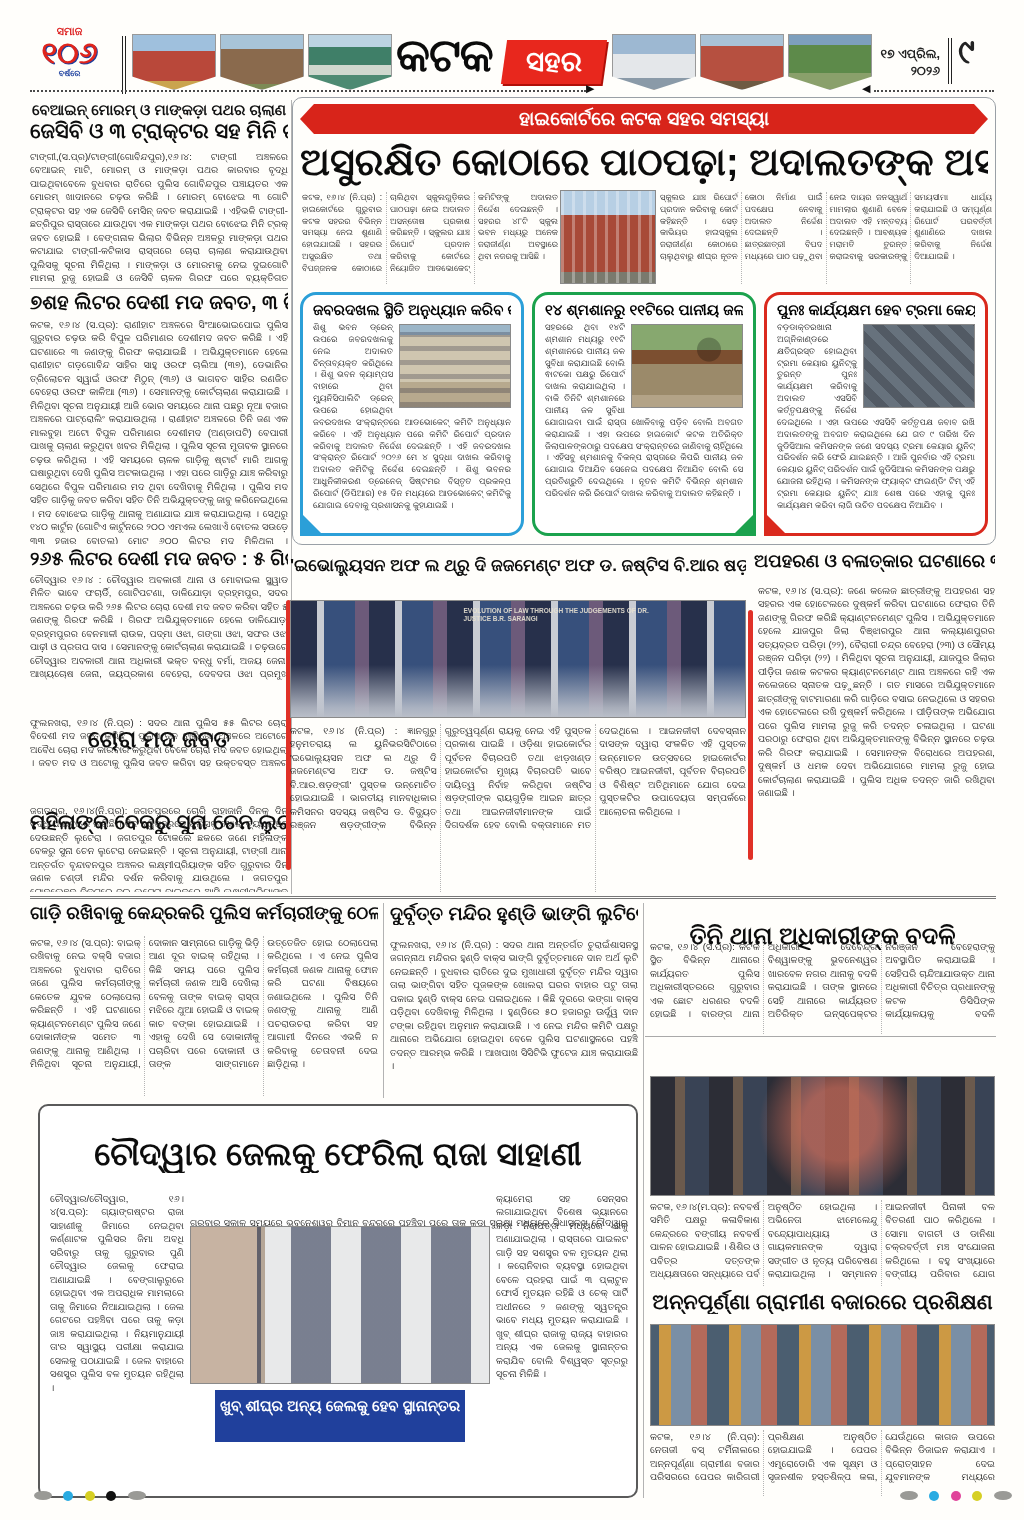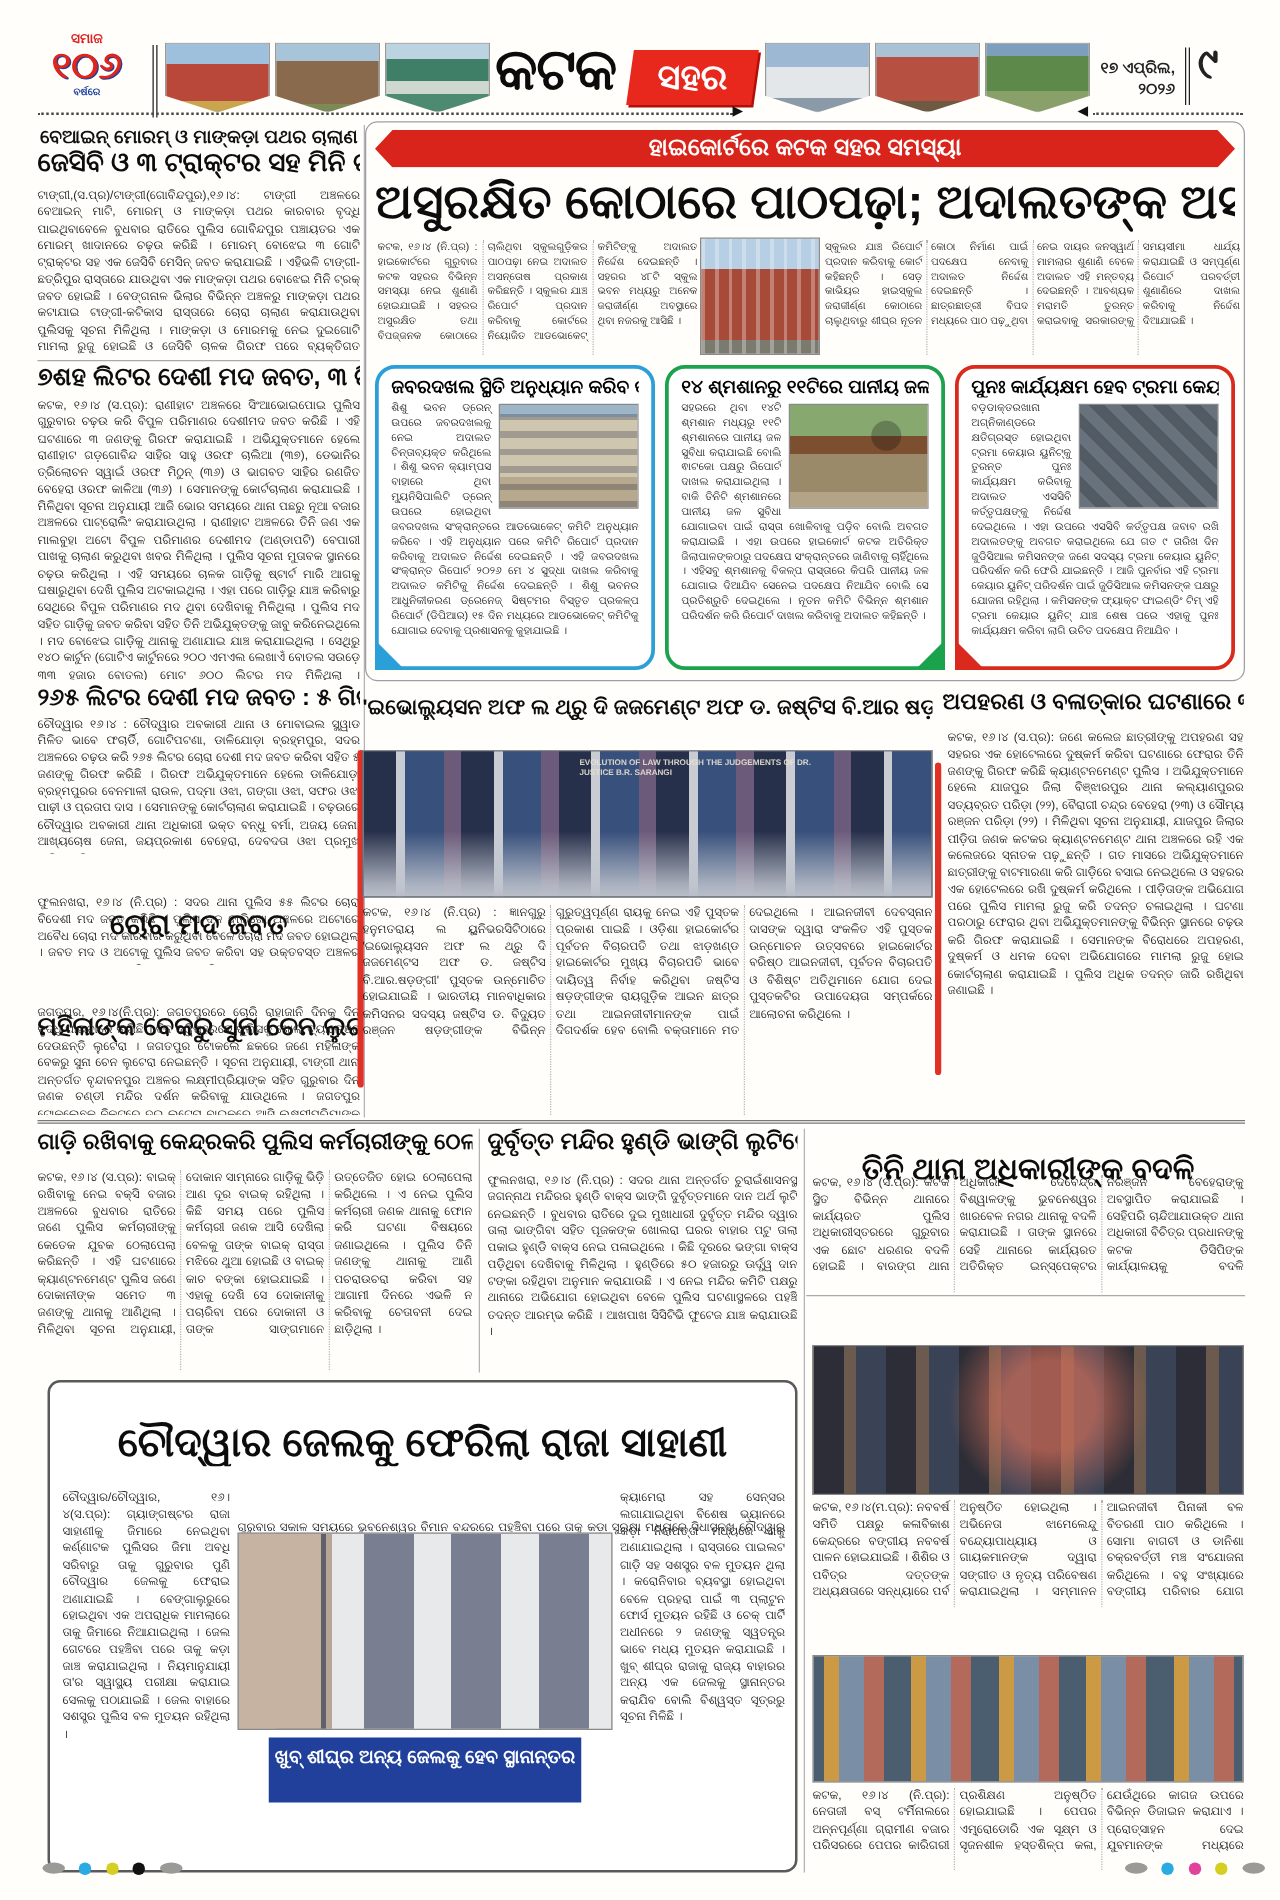--- a/index.html
+++ b/index.html
@@ -147,20 +147,21 @@
   <div class="abs bt" style="left:390px;top:938px;width:248px;height:158px;">ଫୁଲନଖରା, ୧୬।୪ (ନି.ପ୍ର) : ସଦର ଥାନା ଅନ୍ତର୍ଗତ ଚୁରାଇଁଶାସନସ୍ଥ ଜଗନ୍ନାଥ ମନ୍ଦିରର ହୁଣ୍ଡି ବାକ୍ସ ଭାଙ୍ଗି ଦୁର୍ବୃତ୍ତମାନେ ଦାନ ଅର୍ଥ ଲୁଟି ନେଇଛନ୍ତି । ବୁଧବାର ରାତିରେ ଦୁଇ ମୁଖାଧାରୀ ଦୁର୍ବୃତ୍ତ ମନ୍ଦିର ଦ୍ୱାର ତାଲା ଭାଙ୍ଗିବା ସହିତ ପୂଜକଙ୍କ ଖୋଲରା ଘରର ବାହାର ପଟୁ ତାଲା ପକାଇ ହୁଣ୍ଡି ବାକ୍ସ ନେଇ ପଳାଇଥିଲେ । କିଛି ଦୂରରେ ଭଙ୍ଗା ବାକ୍ସ ପଡ଼ିଥିବା ଦେଖିବାକୁ ମିଳିଥିଲା । ହୁଣ୍ଡିରେ ୫୦ ହଜାରରୁ ଊର୍ଦ୍ଧ୍ୱ ଦାନ ଟଙ୍କା ରହିଥିବା ଅନୁମାନ କରାଯାଉଛି । ଏ ନେଇ ମନ୍ଦିର କମିଟି ପକ୍ଷରୁ ଥାନାରେ ଅଭିଯୋଗ ହୋଇଥିବା ବେଳେ ପୁଲିସ ଘଟଣାସ୍ଥଳରେ ପହଞ୍ଚି ତଦନ୍ତ ଆରମ୍ଭ କରିଛି । ଆଖପାଖ ସିସିଟିଭି ଫୁଟେଜ ଯାଞ୍ଚ କରାଯାଉଛି ।</div>
   <div class="abs vline" style="left:643px;top:903px;height:595px;"></div>
 
   <div class="abs hd one" style="left:650px;top:901px;width:345px;font-size:24px;margin-top:21px;">ତିନି ଥାନା ଅଧିକାରୀଙ୍କ ବଦଳି</div>
   <div class="abs bt c3" style="left:650px;top:940px;width:345px;height:94px;">କଟକ, ୧୬।୪ (ସ.ପ୍ର): କଟକ ସ୍ଥିତ ବିଭିନ୍ନ ଥାନାରେ କାର୍ଯ୍ୟରତ ପୁଲିସ ଅଧିକାରୀସ୍ତରରେ ଗୁରୁବାର ଏକ ଛୋଟ ଧରଣର ବଦଳି ହୋଇଛି । ବାରଙ୍ଗ ଥାନା ଅଧିକାରୀ ଦେବେନ୍ଦ୍ର ବିଶ୍ୱାଳଙ୍କୁ ଭୁବନେଶ୍ୱର ଖାରବେଳ ନଗର ଥାନାକୁ ବଦଳି କରାଯାଇଛି । ତାଙ୍କ ସ୍ଥାନରେ ସେହି ଥାନାରେ କାର୍ଯ୍ୟରତ ଅତିରିକ୍ତ ଇନ୍‌ସ୍ପେକ୍ଟର ନିରଞ୍ଜନ ବେହେରାଙ୍କୁ ଅବସ୍ଥାପିତ କରାଯାଇଛି । ସେହିପରି ଚାନ୍ଦିଆଯାଉକ୍ତ ଥାନା ଅଧିକାରୀ ବିଚିତ୍ର ପ୍ରଧାନଙ୍କୁ କଟକ ଡିସିପିଙ୍କ କାର୍ଯ୍ୟାଳୟକୁ ବଦଳି କରାଯାଇଥିବାବେଳେ ତାଙ୍କ ସ୍ଥାନରେ ମହିଳା ଥାନା ଅଧିକାରୀ ବିଭୂତି ମହାନ୍ତିଙ୍କୁ ଅବସ୍ଥାପିତ କରାଯାଇଛି । ଅନ୍ୟପକ୍ଷରେ ବାରଙ୍ଗ ଥାନାରେ କାର୍ଯ୍ୟରତ ଅତିରିକ୍ତ ଇନ୍‌ସ୍ପେକ୍ଟର ମୌସୁମୀ ମଙ୍ଗରାଜଙ୍କୁ ମହିଳା ଥାନାର ନୂଆ ଅଧିକାରୀ ଭାବେ ନିଯୁକ୍ତି ଦିଆଯାଇଛି । ଏପଟେ ତିନୋଟି ଥାନା ଅଧିକାରୀଙ୍କ ଅଦଳବଦଳକୁ ନେଇ କର୍ମଚାରୀ ମହଲରେ ଚର୍ଚ୍ଚା ଜୋର ଧରିଛି ।</div>
 
   <div class="abs hline" style="left:645px;top:1036px;width:351px;"></div>
   <div class="abs ph ph-stage" style="left:650px;top:1076px;width:345px;height:120px;"></div>
   <div class="abs bt c3" style="left:650px;top:1200px;width:345px;height:86px;">କଟକ, ୧୬।୪(ମ.ପ୍ର): ନବବର୍ଷ ସମିତି ପକ୍ଷରୁ କଳାବିକାଶ କେନ୍ଦ୍ରରେ ବଙ୍ଗୀୟ ନବବର୍ଷ ପାଳନ ହୋଇଯାଇଛି । ଶିଶିର ଓ ପବିତ୍ର ଦତ୍ତଙ୍କ ଅଧ୍ୟକ୍ଷତାରେ ସନ୍ଧ୍ୟାରେ ପର୍ବ ଅନୁଷ୍ଠିତ ହୋଇଥିଲା । ଅଭିନେତା ଝାମେଲେନ୍ଦୁ ବନ୍ଦ୍ୟୋପାଧ୍ୟାୟ ଓ ଗାୟକମାନଙ୍କ ଦ୍ୱାରା ସଙ୍ଗୀତ ଓ ନୃତ୍ୟ ପରିବେଷଣ କରାଯାଇଥିଲା । ସମ୍ମାନନ ଆଇନଜୀବୀ ପିନାକୀ ବଳ ବିତରଣୀ ପାଠ କରିଥିଲେ । ସୋମା ବାଗଚୀ ଓ ଡାନିଶା ଚକ୍ରବର୍ତ୍ତୀ ମଞ୍ଚ ସଂଯୋଜନା କରିଥିଲେ । ବହୁ ସଂଖ୍ୟାରେ ବଙ୍ଗୀୟ ପରିବାର ଯୋଗ ଦେଇ ନୂଆବର୍ଷର ଶୁଭେଚ୍ଛା ବିନିମୟ କରିଥିଲେ ।</div>
 
+  <div class="abs hd one" style="left:650px;top:1290px;width:345px;font-size:21px;">ଅନ୍ନପୂର୍ଣ୍ଣା ଗ୍ରାମୀଣ ବଜାରରେ ପ୍ରଶିକ୍ଷଣ</div>
   <div class="abs ph ph-train" style="left:650px;top:1324px;width:345px;height:102px;"></div>
   <div class="abs bt c3" style="left:650px;top:1430px;width:345px;height:66px;">କଟକ, ୧୬।୪ (ନି.ପ୍ର): ନେତାଜୀ ବସ୍ ଟର୍ମିନାଲରେ ଅନ୍ନପୂର୍ଣ୍ଣା ଗ୍ରାମୀଣ ବଜାର ପରିସରରେ ପେପର କାରିଗରୀ ପ୍ରଶିକ୍ଷଣ ଅନୁଷ୍ଠିତ ହୋଇଯାଇଛି । ପେପର ଏମ୍ବ୍ରୋଡୋରି ଏକ ସୂକ୍ଷ୍ମ ଓ ସୃଜନଶୀଳ ହସ୍ତଶିଳ୍ପ କଳା, ଯେଉଁଥିରେ କାଗଜ ଉପରେ ବିଭିନ୍ନ ଡିଜାଇନ କରାଯାଏ । ପ୍ରୋତ୍ସାହନ ଦେଇ ଯୁବମାନଙ୍କ ମଧ୍ୟରେ ସ୍ୱାବଲମ୍ବନ ମନୋଭାବ ଜାଗ୍ରତ କରିବା ଏବଂ ସ୍ୱାସ୍ଥ୍ୟ ସଚେତନତା ସୃଷ୍ଟି ଲକ୍ଷ୍ୟରେ ଏହି କାର୍ଯ୍ୟକ୍ରମ ଆୟୋଜିତ ହୋଇଥିଲା । ପ୍ରଶିକ୍ଷଣରେ ୫୦ରୁ ଊର୍ଦ୍ଧ୍ୱ ଯୁବକ ଯୁବତୀ ଭାଗ ନେଇଥିଲେ ।</div>
 
   <div class="abs" style="left:38px;top:1104px;width:600px;height:394px;border:2px solid #5a5a5a;border-radius:10px;background:#fff;">
     <div class="abs hd one" style="left:0;top:30px;width:100%;font-size:32px;">ଚୌଦ୍ୱାର ଜେଲକୁ ଫେରିଲା ରାଜା ସାହାଣୀ</div>
     <div class="abs bt" style="left:10px;top:86px;width:134px;height:296px;">ଚୌଦ୍ୱାର/ଚୌଦ୍ୱାର, ୧୬।୪(ସ.ପ୍ର): ଗ୍ୟାଙ୍ଗଷ୍ଟର ରାଜା ସାହାଣୀକୁ ଜିମାରେ ନେଇଥିବା କର୍ଣ୍ଣାଟକ ପୁଲିସର ଜିମା ଅବଧି ସରିବାରୁ ତାକୁ ଗୁରୁବାର ପୁଣି ଚୌଦ୍ୱାର ଜେଲକୁ ଫେରାଇ ଅଣାଯାଇଛି । ବେଙ୍ଗାଲୁରୁରେ ହୋଇଥିବା ଏକ ଅପରାଧିକ ମାମଲାରେ ତାକୁ ଜିମାରେ ନିଆଯାଇଥିଲା । ଜେଲ ଗେଟରେ ପହଞ୍ଚିବା ପରେ ତାକୁ କଡ଼ା ଜାଞ୍ଚ କରାଯାଇଥିଲା । ନିୟମାନୁଯାୟୀ ତା'ର ସ୍ୱାସ୍ଥ୍ୟ ପରୀକ୍ଷା କରାଯାଇ ସେଲକୁ ପଠାଯାଇଛି । ଜେଲ ବାହାରେ ସଶସ୍ତ୍ର ପୁଲିସ ବଳ ମୁତୟନ ରହିଥିଲା ।</div>
     <div class="abs bt" style="left:150px;top:86px;width:438px;height:30px;margin-top:24px;">ଗୁରୁବାର ସକାଳ ସମୟରେ ଭୁବନେଶ୍ୱର ବିମାନ ବନ୍ଦରରେ ପହଞ୍ଚିବା ପରେ ତାକୁ କଡ଼ା ସୁରକ୍ଷା ମଧ୍ୟରେ ସିଧାସଳଖ ଚୌଦ୍ୱାର ଜେଲକୁ ଅଣାଯାଇଥିଲା ।</div>
     <div class="abs ph ph-jail" style="left:150px;top:120px;width:300px;height:158px;"></div>
     <div class="abs note" style="left:175px;top:284px;width:250px;height:52px;">ଖୁବ୍ ଶୀଘ୍ର ଅନ୍ୟ ଜେଲକୁ ହେବ ସ୍ଥାନାନ୍ତର</div>
     <div class="abs bt" style="left:456px;top:86px;width:132px;height:296px;">କ୍ୟାମେରା ସହ ସେନ୍ସର ଲଗାଯାଇଥିବା ବିଶେଷ ଭ୍ୟାନରେ କଡ଼ା ନିରାପତ୍ତା ମଧ୍ୟରେ ତାକୁ ଅଣାଯାଇଥିଲା । ରାସ୍ତାରେ ପାଇଲଟ ଗାଡ଼ି ସହ ସଶସ୍ତ୍ର ବଳ ମୁତୟନ ଥିଲା । କରୋନିବାର ବ୍ୟବସ୍ଥା ହୋଇଥିବା ବେଳେ ପ୍ରହରା ପାଇଁ ୩ ପ୍ଲାଟୁନ ଫୋର୍ସ ମୁତୟନ ରହିଛି ଓ ଚେକ୍ ପାର୍ଟି ଅଧୀନରେ ୨ ଜଣଙ୍କୁ ସ୍ୱତନ୍ତ୍ର ଭାବେ ମଧ୍ୟ ମୁତୟନ କରାଯାଇଛି । ଖୁବ୍ ଶୀଘ୍ର ରାଜାକୁ ରାଜ୍ୟ ବାହାରର ଅନ୍ୟ ଏକ ଜେଲକୁ ସ୍ଥାନାନ୍ତର କରାଯିବ ବୋଲି ବିଶ୍ୱସ୍ତ ସୂତ୍ରରୁ ସୂଚନା ମିଳିଛି ।</div>

